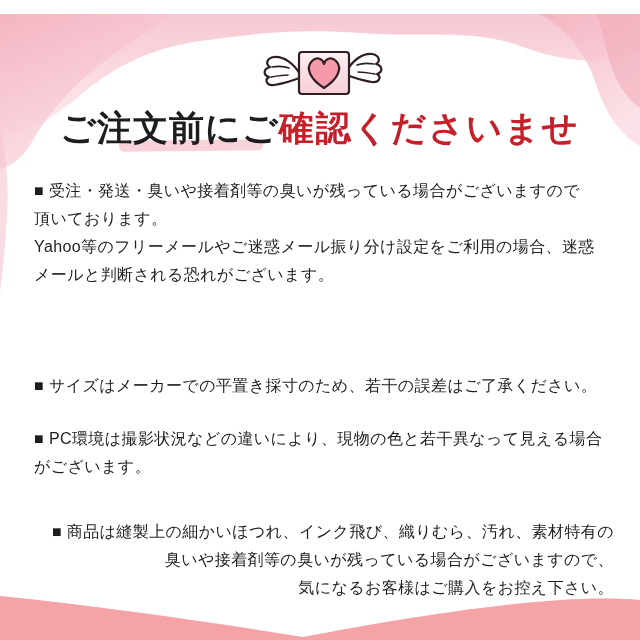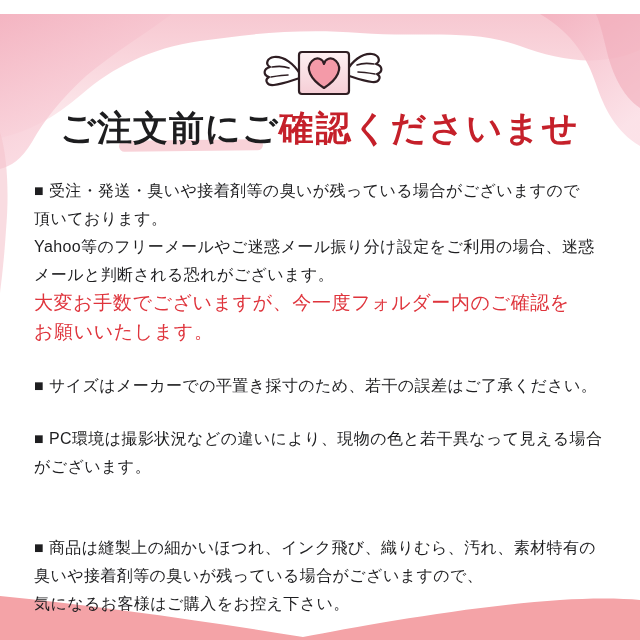--- a/index.html
+++ b/index.html
@@ -25,21 +25,21 @@
   .title .t-black { color:#1d1d1f; }
   .title .t-red { color:#c5202a; letter-spacing:2px; }
   .notice {
     position:absolute; left:34px; width:580px; z-index:3;
     color:#1e1e20; font-size:16px; line-height:28px; letter-spacing:0.4px;
     white-space:pre-line;
   }
   .notice-mail   { top:163px; }
   .notice-size   { top:358px; }
   .notice-color  { top:411px; }
-  .notice-quality{ top:520px; }
+  .notice-quality{ top:504px;text-align:right; }
   .red-strong { color:#df343c; font-size:19px; font-weight:500; letter-spacing:0.6px; }
 </style>
 </head>
 <body>
 
 <div class="frame">
 
   <svg class="top-decor" width="640" height="300" viewBox="0 0 640 300" aria-hidden="true">
     <defs>
       <linearGradient id="gTop" x1="0" y1="0" x2="0" y2="1">
@@ -83,22 +83,21 @@
 
   <div class="title-highlight"></div>
   <div class="title">
     <span class="t-black">ご注文前にご</span><span class="t-red">確認くださいませ</span>
   </div>
 
   <p class="notice notice-mail"><span>■ 受注・発送・臭いや接着剤等の臭いが残っている場合がございますので
 頂いております。
 Yahoo等のフリーメールやご迷惑メール振り分け設定をご利用の場合、迷惑
 メールと判断される恐れがございます。
-</span><span class="red-strong">大変お手数でございますが、今一度フォルダー内のご確認を
-お願いいたします。</span></p>
+</span></p>
 
   <p class="notice notice-size">■ サイズはメーカーでの平置き採寸のため、若干の誤差はご了承ください。</p>
 
   <p class="notice notice-color">■ PC環境は撮影状況などの違いにより、現物の色と若干異なって見える場合
 がございます。</p>
 
   <p class="notice notice-quality">■ 商品は縫製上の細かいほつれ、インク飛び、織りむら、汚れ、素材特有の
 臭いや接着剤等の臭いが残っている場合がございますので、
 気になるお客様はご購入をお控え下さい。</p>
 

